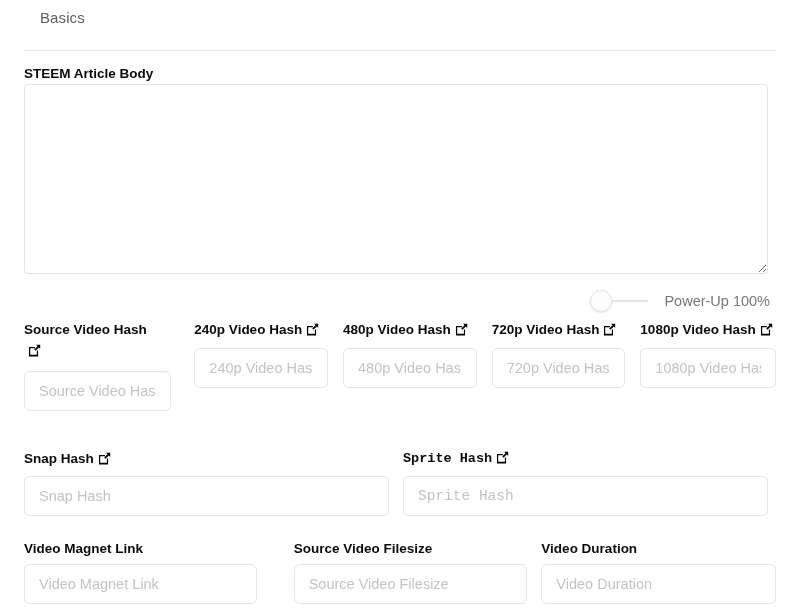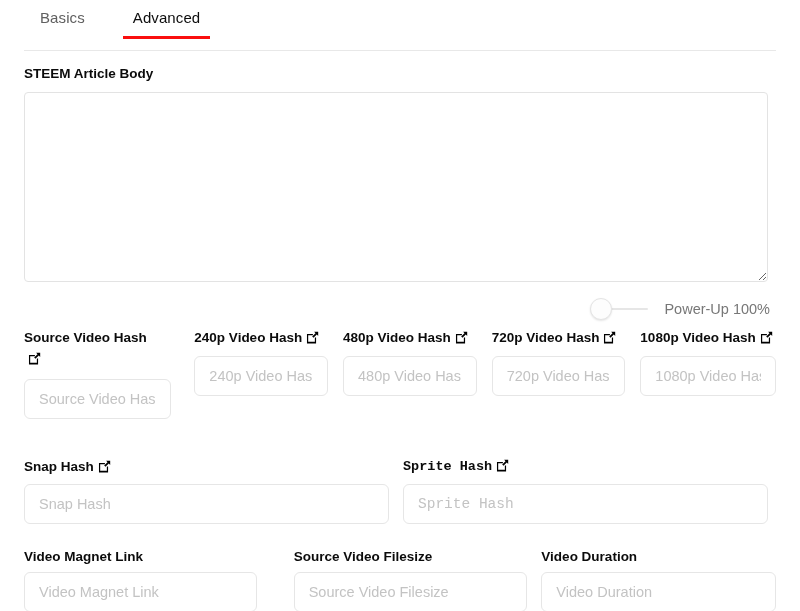--- a/index.html
+++ b/index.html
@@ -70,21 +70,21 @@
     line-height: 1.5;
     display: block;
     margin-bottom: 5px;
   }
   .field-label .ext {
     display: inline-block;
     vertical-align: -2px;
     margin-left: 4px;
   }
 
-  .article-label { margin-top: 13px; margin-bottom: 8px; }
+  .article-label { margin-top: 13px; margin-bottom: 0; }
 
   textarea.article-body {
     display: block;
     width: 744px;
     height: 190px;
     border: 1px solid #e3e3e3;
     border-radius: 4px;
     background: #fff;
     resize: vertical;
     outline: none;
@@ -183,21 +183,20 @@
   .magnet-row { margin-top: 23px; }
   .magnet-col { width: 237px; margin-right: 37px; }
   .filesize-col { width: 238px; margin-right: 14px; }
   .duration-col { width: 239px; }
 </style>
 </head>
 <body>
 
 <div class="tab-bar">
   <button class="tab">Basics</button>
-  <button class="tab active">Advanced</button>
 </div>
 
 <div class="content">
 
   <label class="field-label article-label">STEEM Article Body</label>
   <textarea class="article-body" placeholder="" style=""></textarea>
 
   <div class="powerup-row">
     <span class="switch">
       <span class="track"></span>

